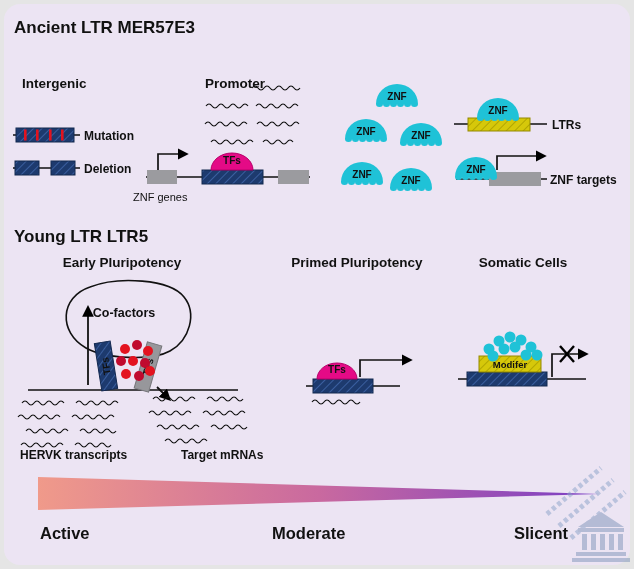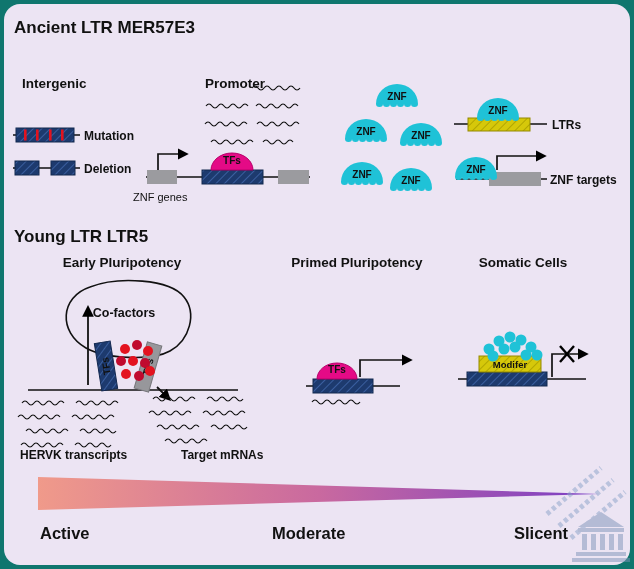--- a/index.html
+++ b/index.html
@@ -1,16 +1,16 @@
 <!DOCTYPE html>
 <html><head>
 <meta charset="utf-8">
 <style>
   html,body{margin:0;padding:0;background:#ffffff;}
-  .canvas{position:relative;width:634px;height:569px;background:#0f766e;overflow:hidden;
+  .canvas{position:relative;width:634px;height:569px;background:#e5e5e5;overflow:hidden;
           font-family:"Liberation Sans",sans-serif;}
   svg{position:absolute;left:0;top:0;font-family:"Liberation Sans",sans-serif;}
   text{fill:#111111;}
 </style>
 </head>
 <body>
 
 <div class="canvas">
 <svg width="634" height="569" viewBox="0 0 634 569">
   <defs>

